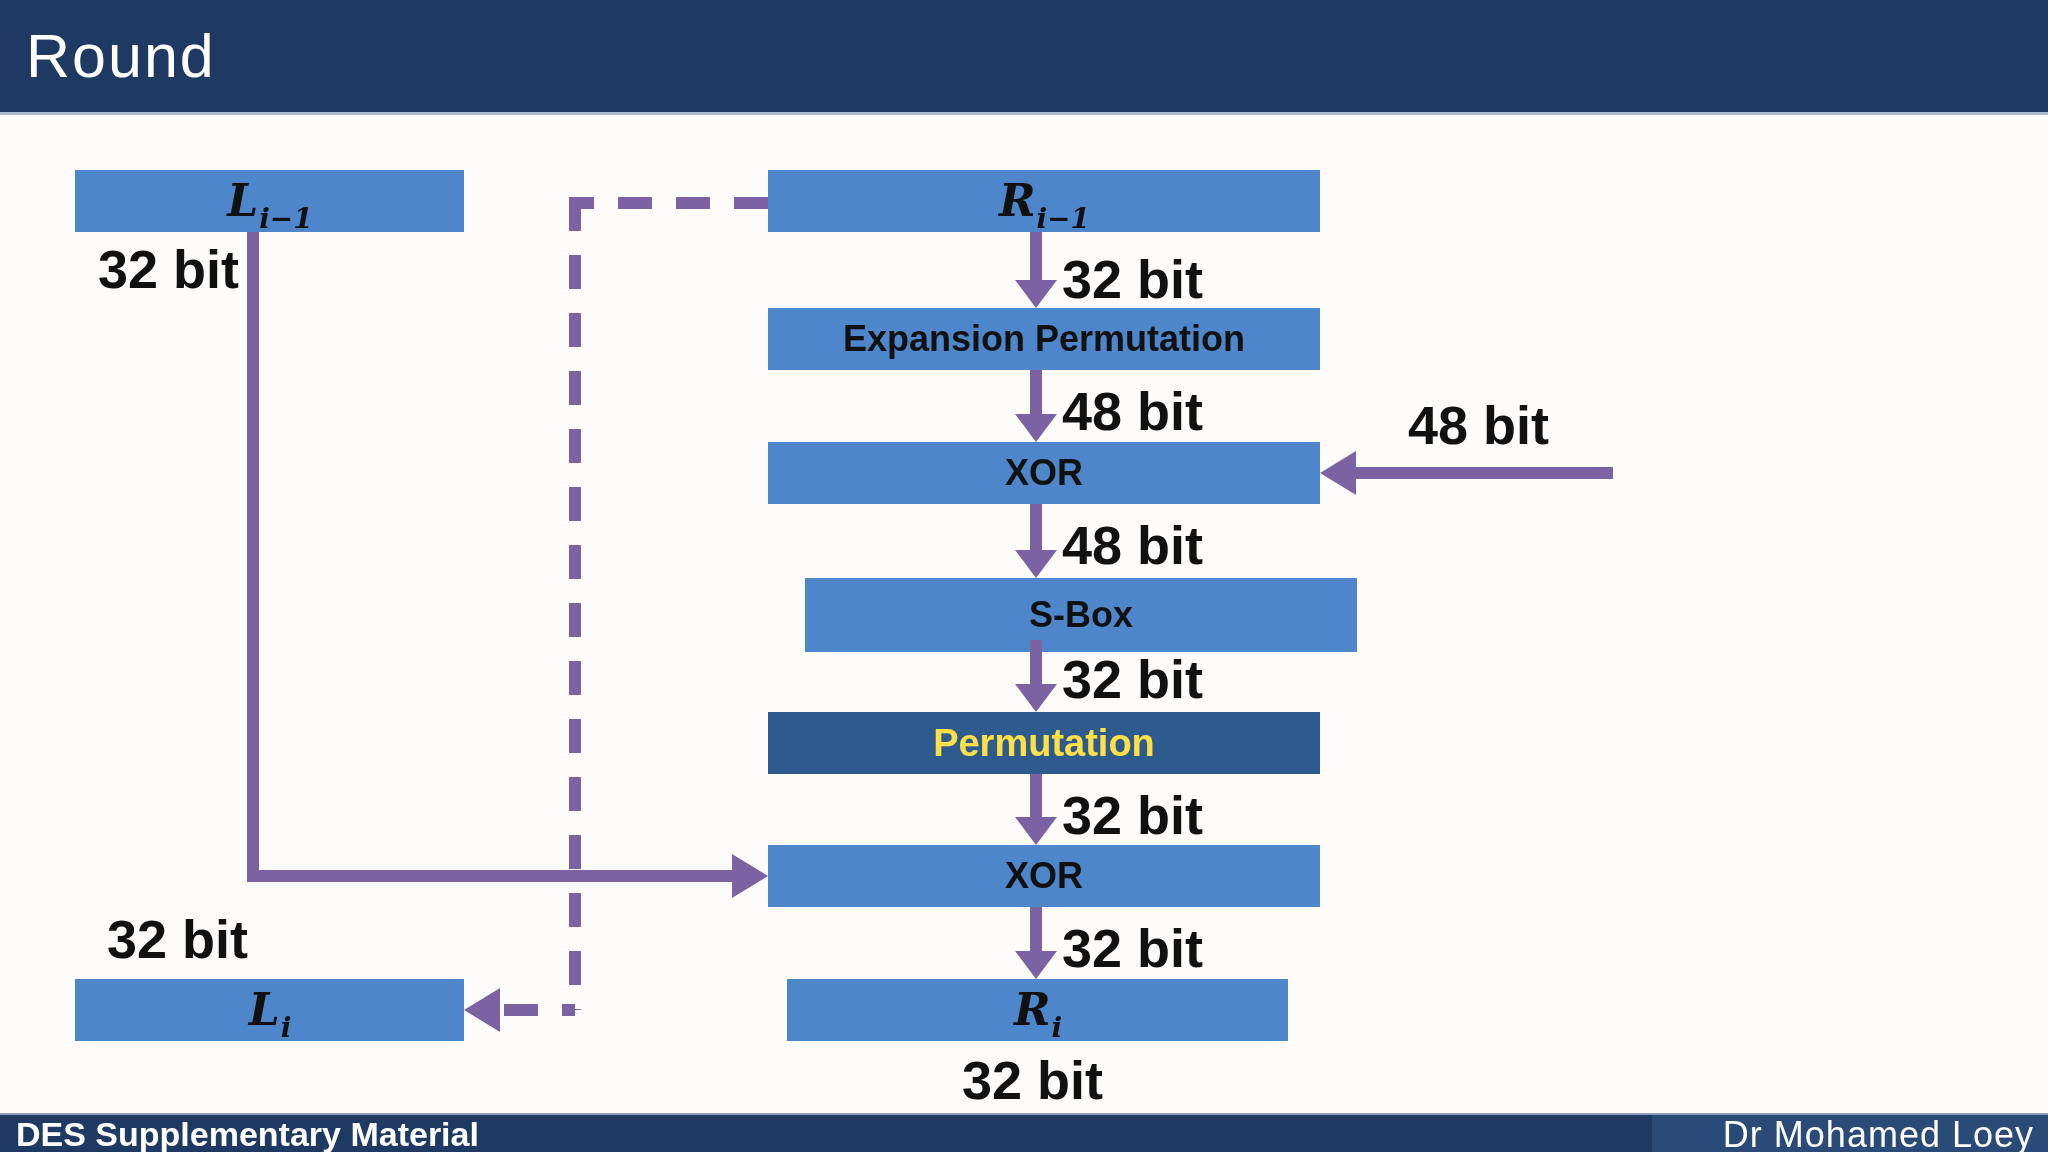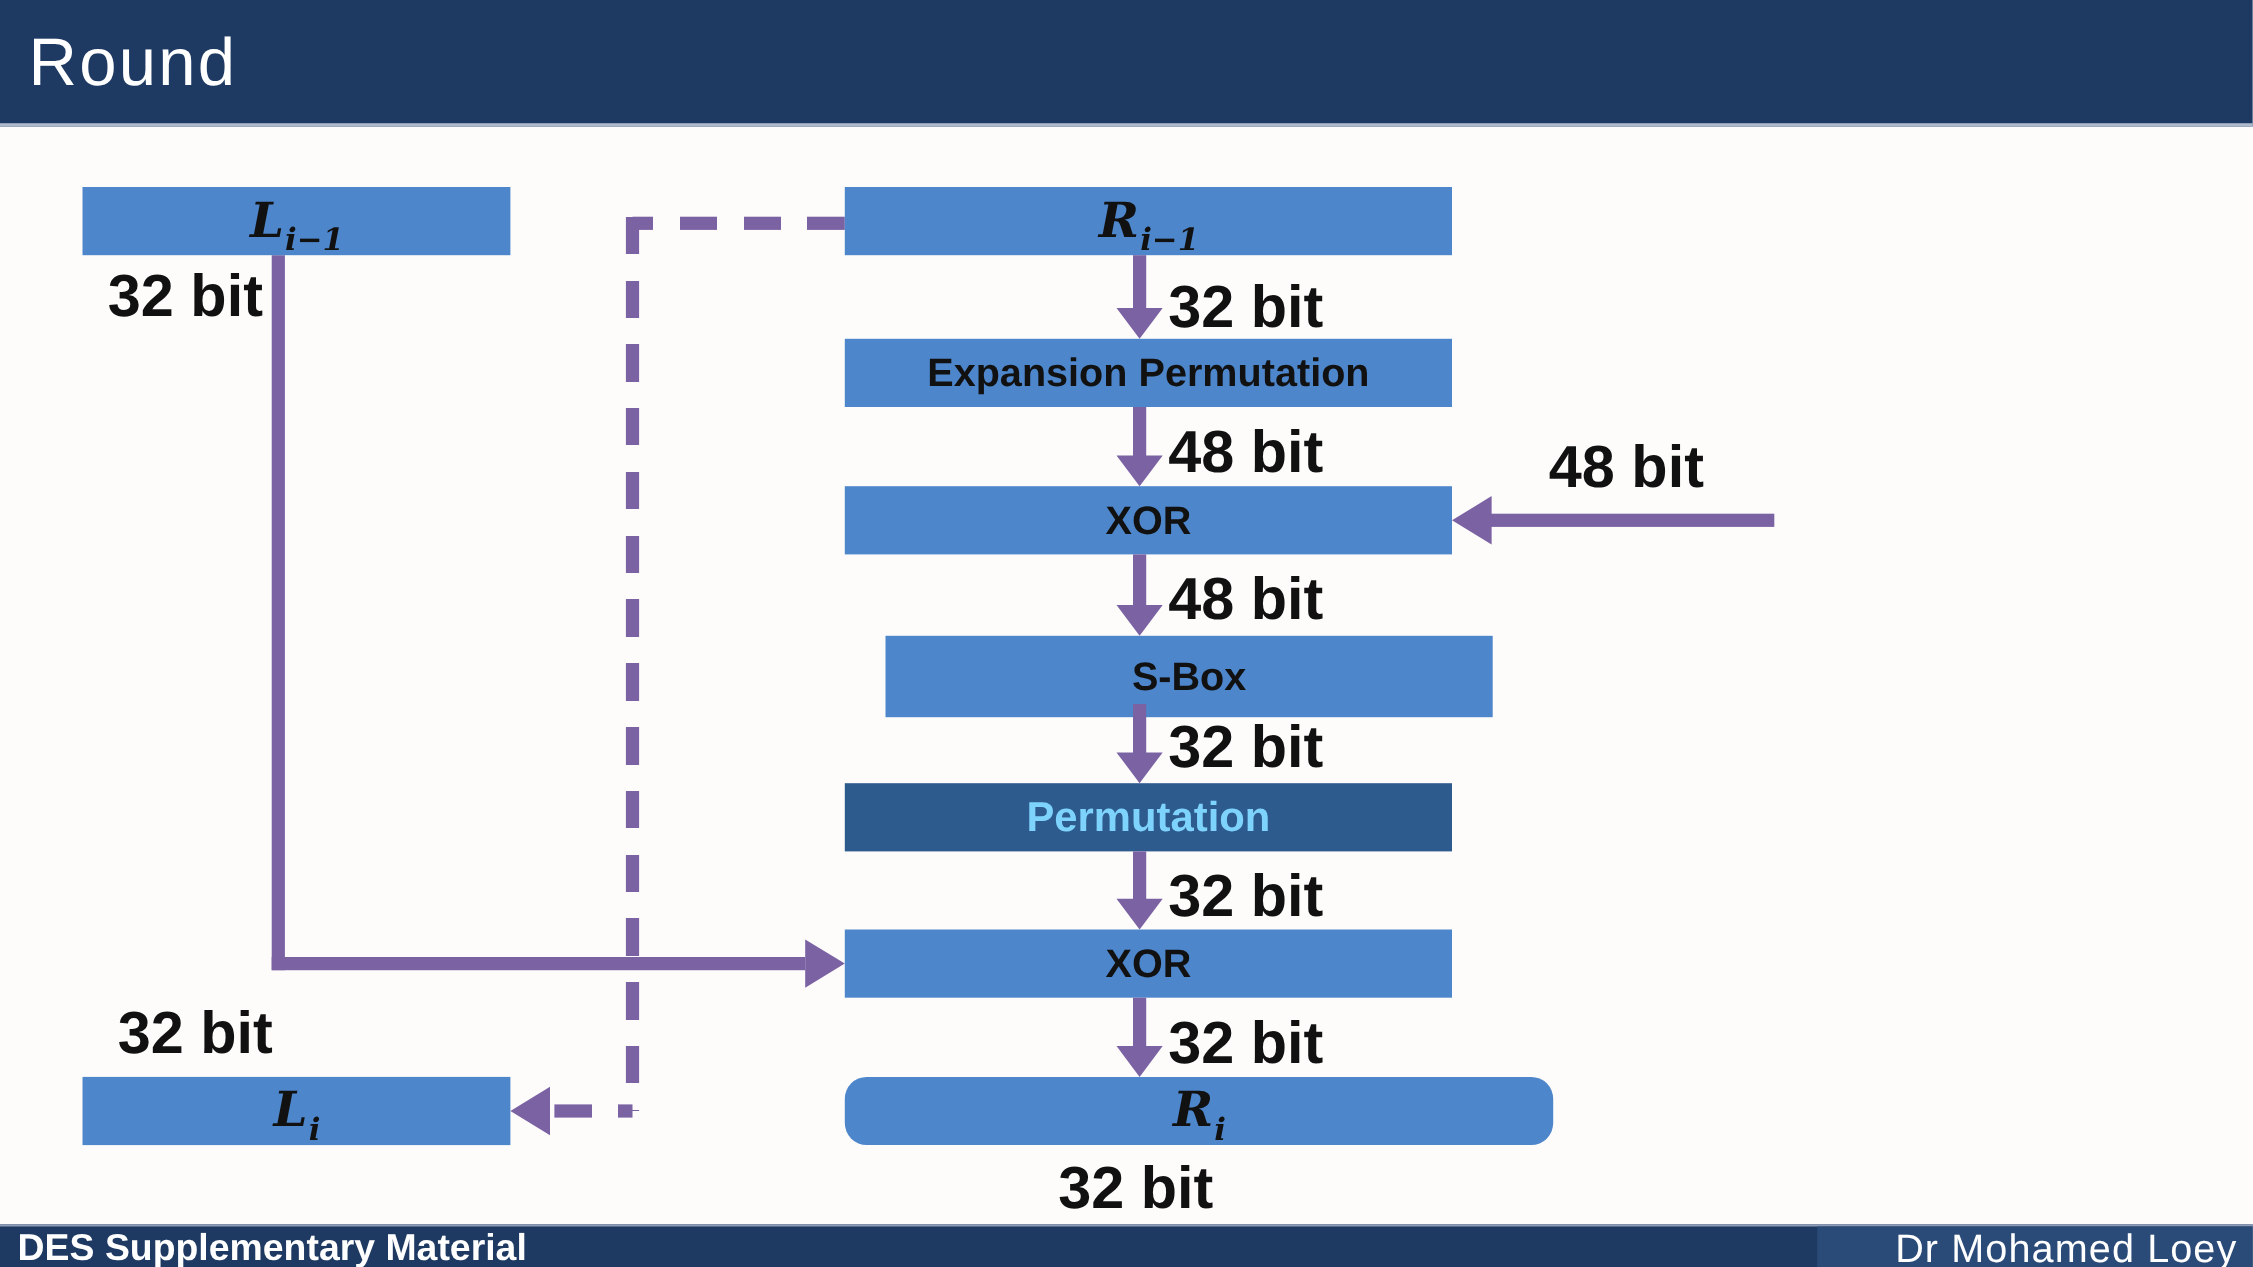--- a/index.html
+++ b/index.html
@@ -50,21 +50,21 @@
   .box{
     position:absolute;
     background:var(--box-blue);
     display:flex;align-items:center;justify-content:center;
   }
   .box.dark{background:var(--box-dark-blue);}
   .box-label{
     color:var(--text-black);font-weight:700;font-size:36px;letter-spacing:0px;
     font-family:"Liberation Sans",sans-serif;
   }
-  .box.dark .box-label{color:#7dd3fc;font-size:38px;}
+  .box.dark .box-label{color:#fde047;font-size:38px;}
   .math-label{
     color:var(--text-black);font-weight:700;font-style:italic;font-size:44px;
     font-family:"DejaVu Serif",serif;line-height:1;
   }
   .math-label sub{
     font-size:28px;font-style:italic;vertical-align:baseline;
     position:relative;bottom:-12px;left:1px;
   }
 
   
@@ -130,21 +130,21 @@
   </div>
   <div class="box" style="left:768px;top:578px;width:552px;height:74px;margin-left:37px;">
     <span class="box-label">S-Box</span>
   </div>
   <div class="box dark" style="left:768px;top:712px;width:552px;height:62px;">
     <span class="box-label">Permutation</span>
   </div>
   <div class="box" style="left:768px;top:845px;width:552px;height:62px;">
     <span class="box-label">XOR</span>
   </div>
-  <div class="box" style="left:768px;top:979px;width:644px;height:62px;border-radius:20px;">
+  <div class="box" style="left:787px;top:979px;width:501px;height:62px;">
     <span class="math-label"><span>R</span><sub>i</sub></span>
   </div>
 
 
   <div class="shaft-v" style="left:1030px;top:232px;height:50px;"></div>
   <div class="head-down" style="left:1015px;top:280px;"></div>
 
   <div class="shaft-v" style="left:1030px;top:370px;height:46px;"></div>
   <div class="head-down" style="left:1015px;top:414px;"></div>
 

